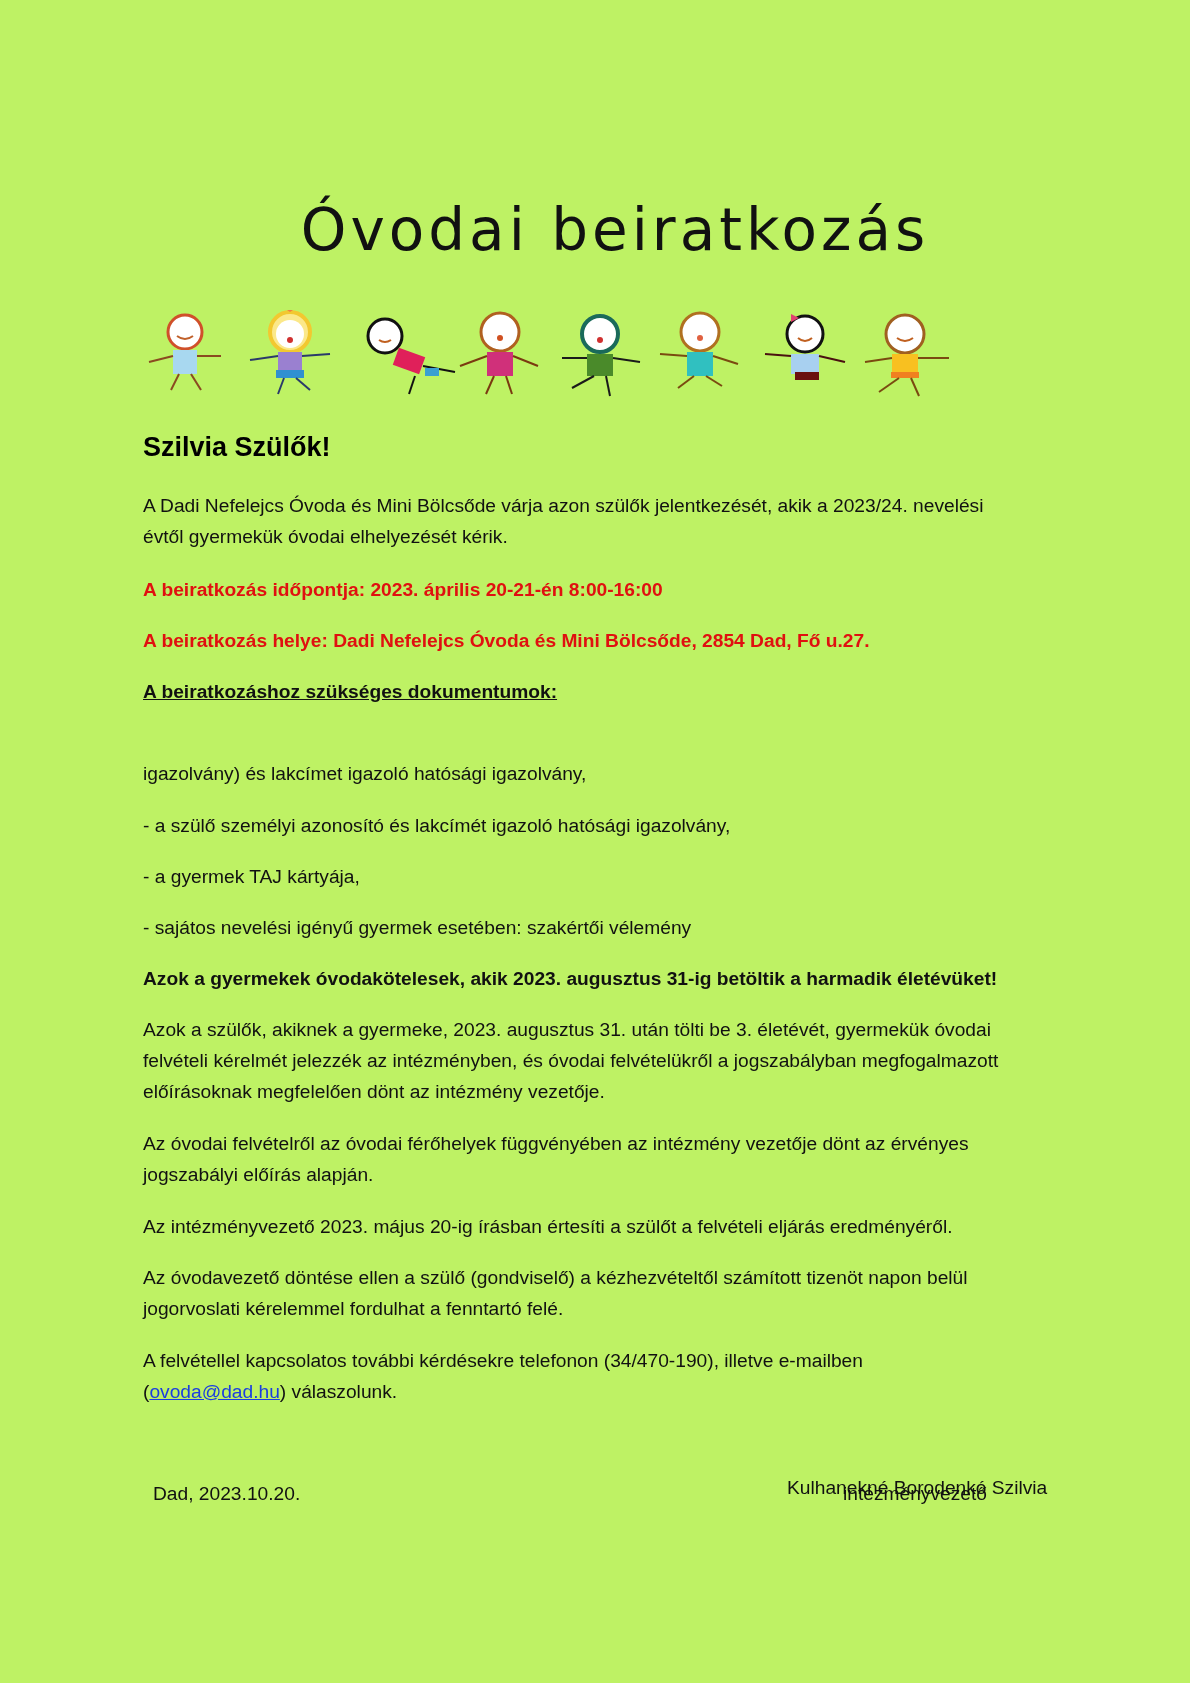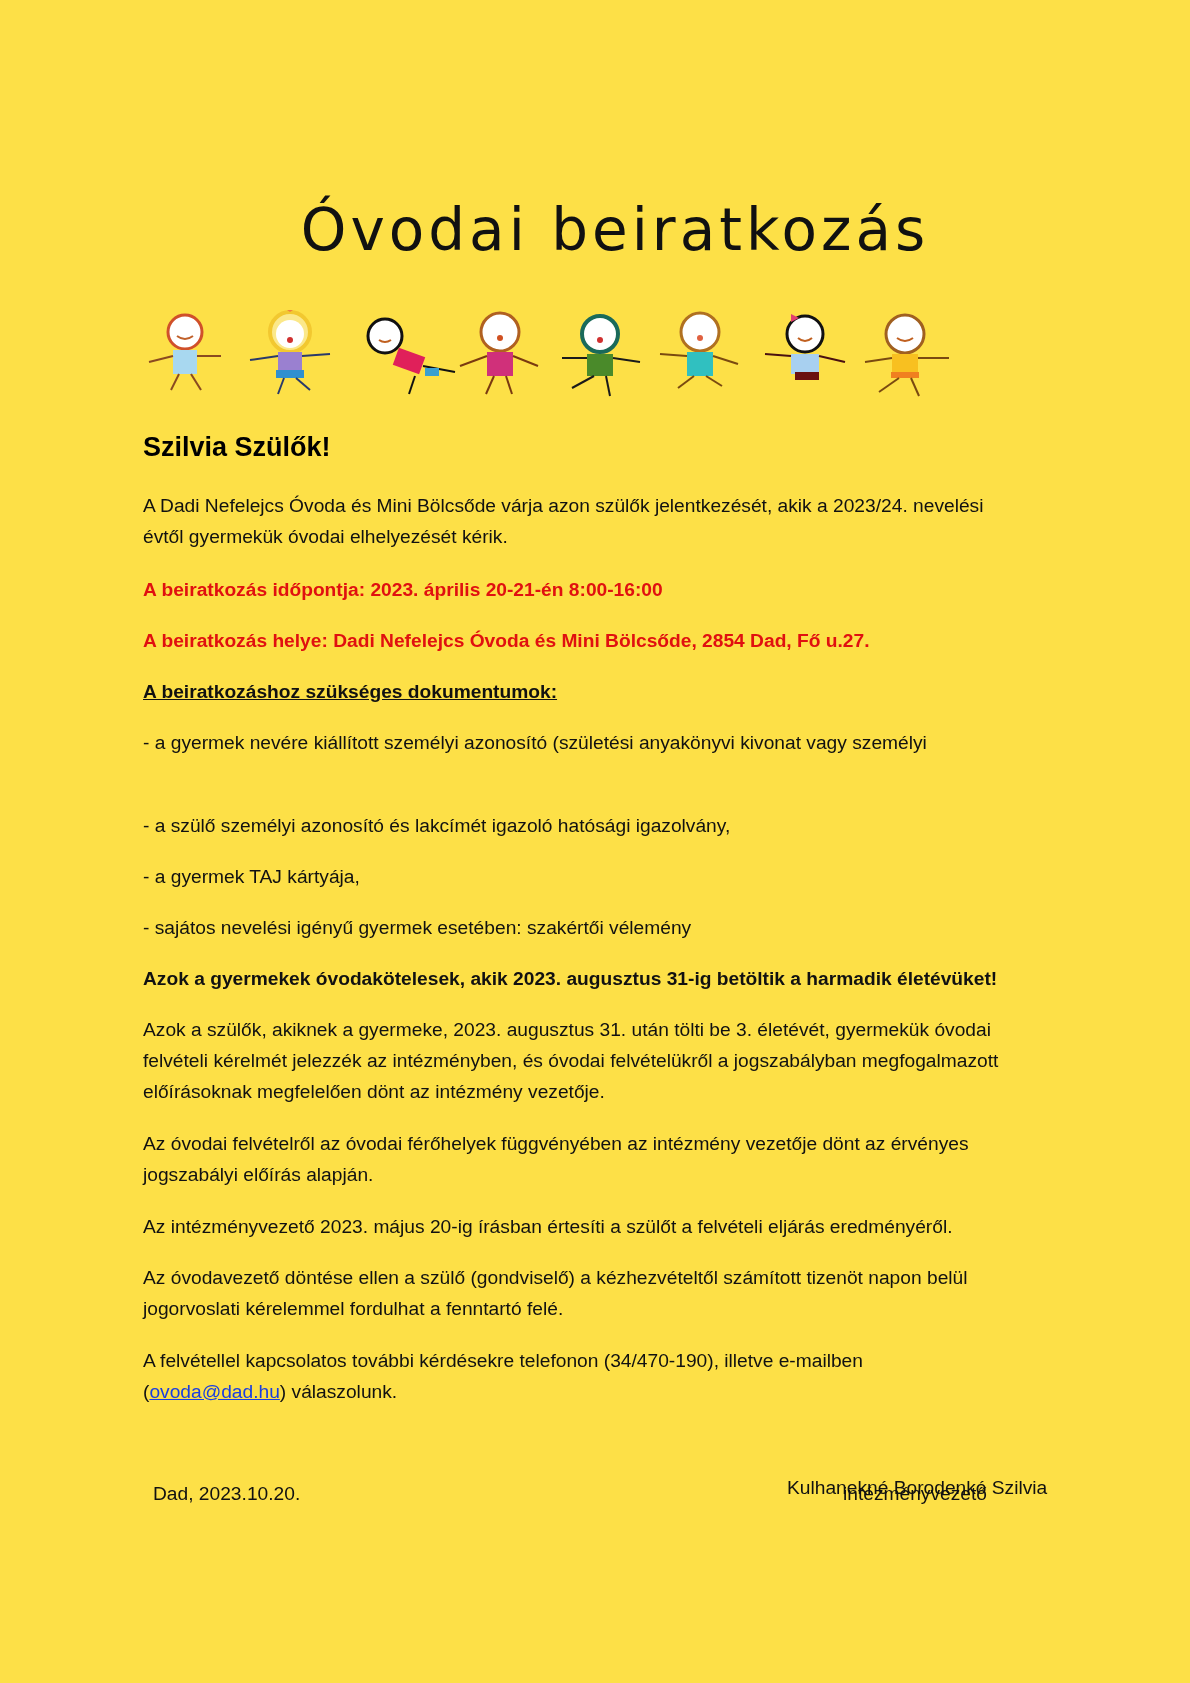--- a/index.html
+++ b/index.html
@@ -1,17 +1,17 @@
 <!DOCTYPE html>
 <html><head>
   <meta charset="utf-8">
   <style>
     html, body { margin: 0; padding: 0; background: #ffffff; }
     body { width: 1190px; height: 1683px; position: relative; overflow: hidden; font-family: "Liberation Sans", sans-serif; color: #000; }
-    .page { position: absolute; left: 0; top: 0; width: 1190px; height: 1683px; background: #fde047; }
+    .page { position: absolute; left: 0; top: 0; width: 1190px; height: 1683px; background: #bef264; }
     .title {
       position: absolute; left: 0; width: 1190px; top: 196px; text-align: center;
       font-family: "DejaVu Sans", sans-serif; font-size: 58px; letter-spacing: 4px; font-weight: normal; color: #111;
       padding-left: 20px;
     }
     .kids { position: absolute; left: 140px; top: 310px; width: 900px; height: 90px; }
     .body-text { font-family: "Liberation Sans", sans-serif; font-size: 19.2px; line-height: 31px; color: #111; }
     .p { position: absolute; left: 143px; width: 920px; margin: 0; }
     .greeting { position: absolute; left: 143px; top: 432px; font-size: 27px; font-weight: bold; margin: 0; color: #000; }
     .red { color: #e01010; font-weight: bold; }
@@ -115,21 +115,22 @@
       <span>évtől gyermekük óvodai elhelyezését kérik.</span>
     </p>
 
     <p class="p red" style="top:574px;">A beiratkozás időpontja: 2023. április 20-21-én  8:00-16:00</p>
 
     <p class="p red" style="top:625px;">A beiratkozás helye: Dadi Nefelejcs Óvoda és Mini Bölcsőde, 2854 Dad, Fő u.27.</p>
 
     <p class="p bold underline" style="top:676px;">A beiratkozáshoz szükséges dokumentumok:</p>
 
     <p class="p" style="top:727px;">
-      <span>- a gyermek nevére kiállított személyi azonosító (születési anyakönyvi kivonat vagy személyi</span><br>
+      <br>
+      <span>igazolvány) és lakcímet igazoló hatósági igazolvány,</span>
     </p>
 
     <p class="p" style="top:810px;">- a szülő személyi azonosító és lakcímét igazoló hatósági igazolvány,</p>
 
     <p class="p" style="top:861px;">- a gyermek TAJ kártyája,</p>
 
     <p class="p" style="top:912px;">- sajátos nevelési igényű gyermek esetében: szakértői vélemény</p>
 
     <p class="p bold" style="top:963px;">Azok a gyermekek óvodakötelesek, akik 2023. augusztus 31-ig betöltik a harmadik életévüket!</p>
 

